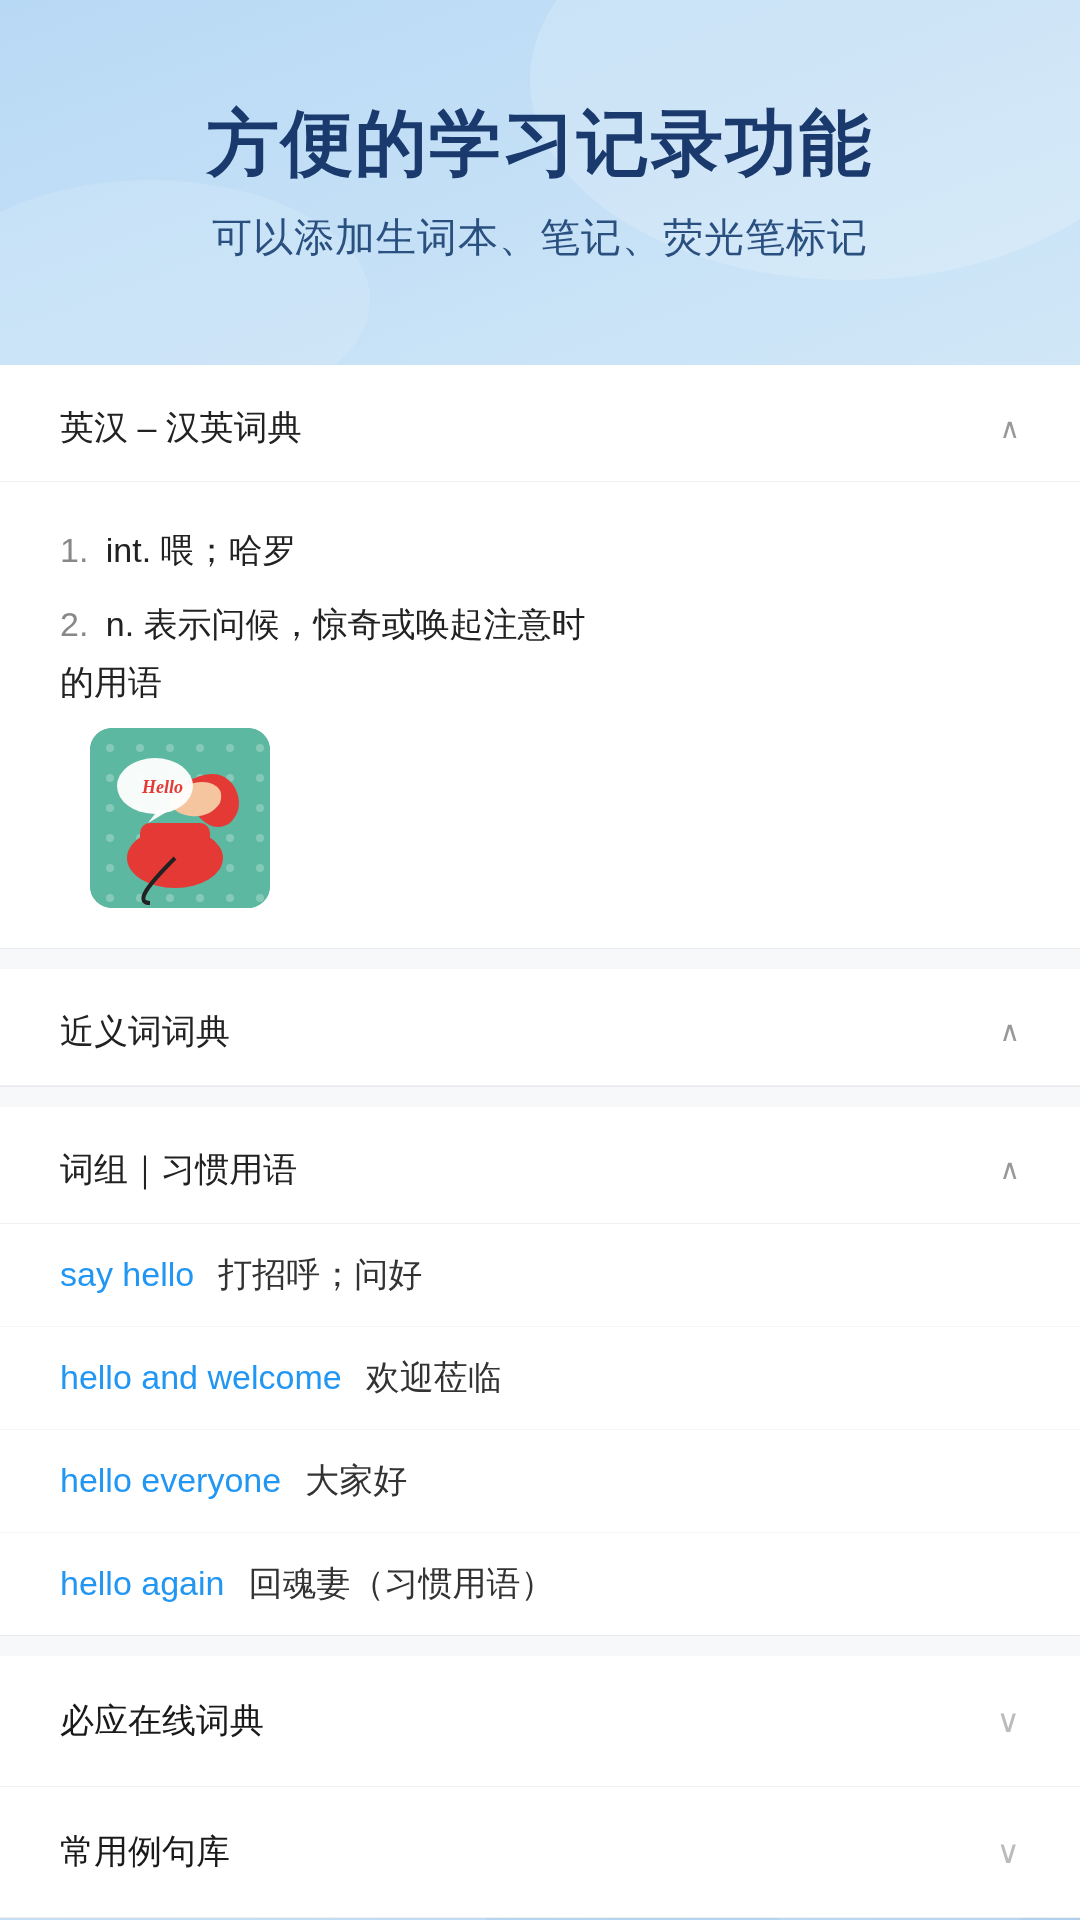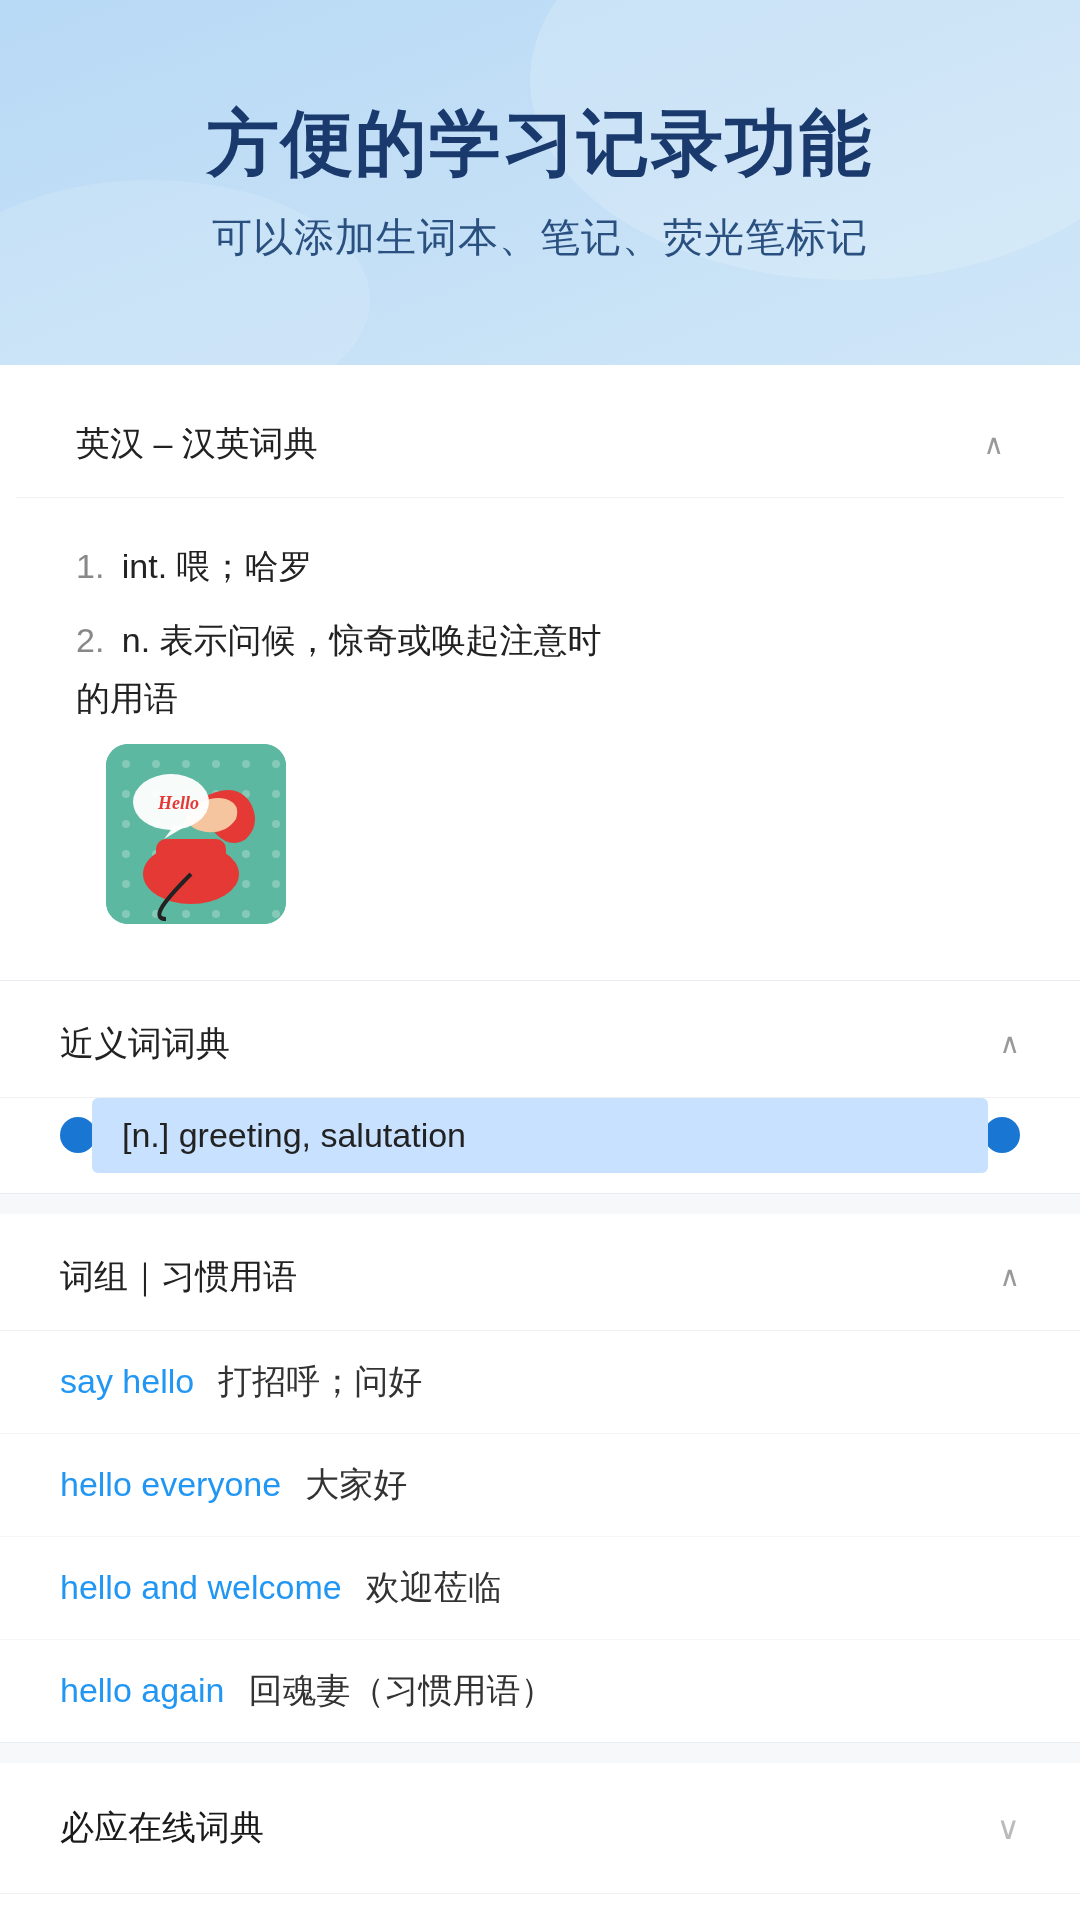--- a/index.html
+++ b/index.html
@@ -57,21 +57,22 @@
     }
 
     .chevron-icon {
       font-size: 28px;
       color: #999;
     }
 
     
     .dict-section {
       background: #fff;
-      padding: 16px;
+      padding: 0;
+      margin-bottom: 20px;
       border-radius: 0;
     }
 
     .dict-section-header {
       display: flex;
       justify-content: space-between;
       align-items: center;
       padding: 40px 60px 30px 60px;
       border-bottom: 1px solid #f0f0f0;
     }
@@ -334,46 +335,39 @@
     </div>
   </div>
 
   <div class="synonym-section section">
     <div class="dict-section-header">
       <span class="dict-section-title">近义词词典</span>
       <span class="chevron-icon">∧</span>
     </div>
 
 
-    <div class="selection-row">
-      <div class="handle-left"></div>
-      <div class="selection-area">
-        <span>[n.] greeting, salutation</span>
-      </div>
-      <div class="handle-right"></div>
-    </div>
   </div>
 
   <div class="phrases-section section">
     <div class="dict-section-header">
       <span class="dict-section-title">词组｜习惯用语</span>
       <span class="chevron-icon">∧</span>
     </div>
 
     <div class="phrase-item">
       <span class="phrase-en">say hello</span>
       <span class="phrase-cn">打招呼；问好</span>
     </div>
     <div class="phrase-item">
+      <span class="phrase-en">hello and welcome</span>
+      <span class="phrase-cn">欢迎莅临</span>
+    </div>
+    <div class="phrase-item">
       <span class="phrase-en">hello everyone</span>
       <span class="phrase-cn">大家好</span>
-    </div>
-    <div class="phrase-item">
-      <span class="phrase-en">hello and welcome</span>
-      <span class="phrase-cn">欢迎莅临</span>
     </div>
     <div class="phrase-item">
       <span class="phrase-en">hello again</span>
       <span class="phrase-cn">回魂妻（习惯用语）</span>
     </div>
   </div>
 
   <div class="collapsed-section">
     <div class="collapsed-section-header">
       <span class="collapsed-section-title">必应在线词典</span>

